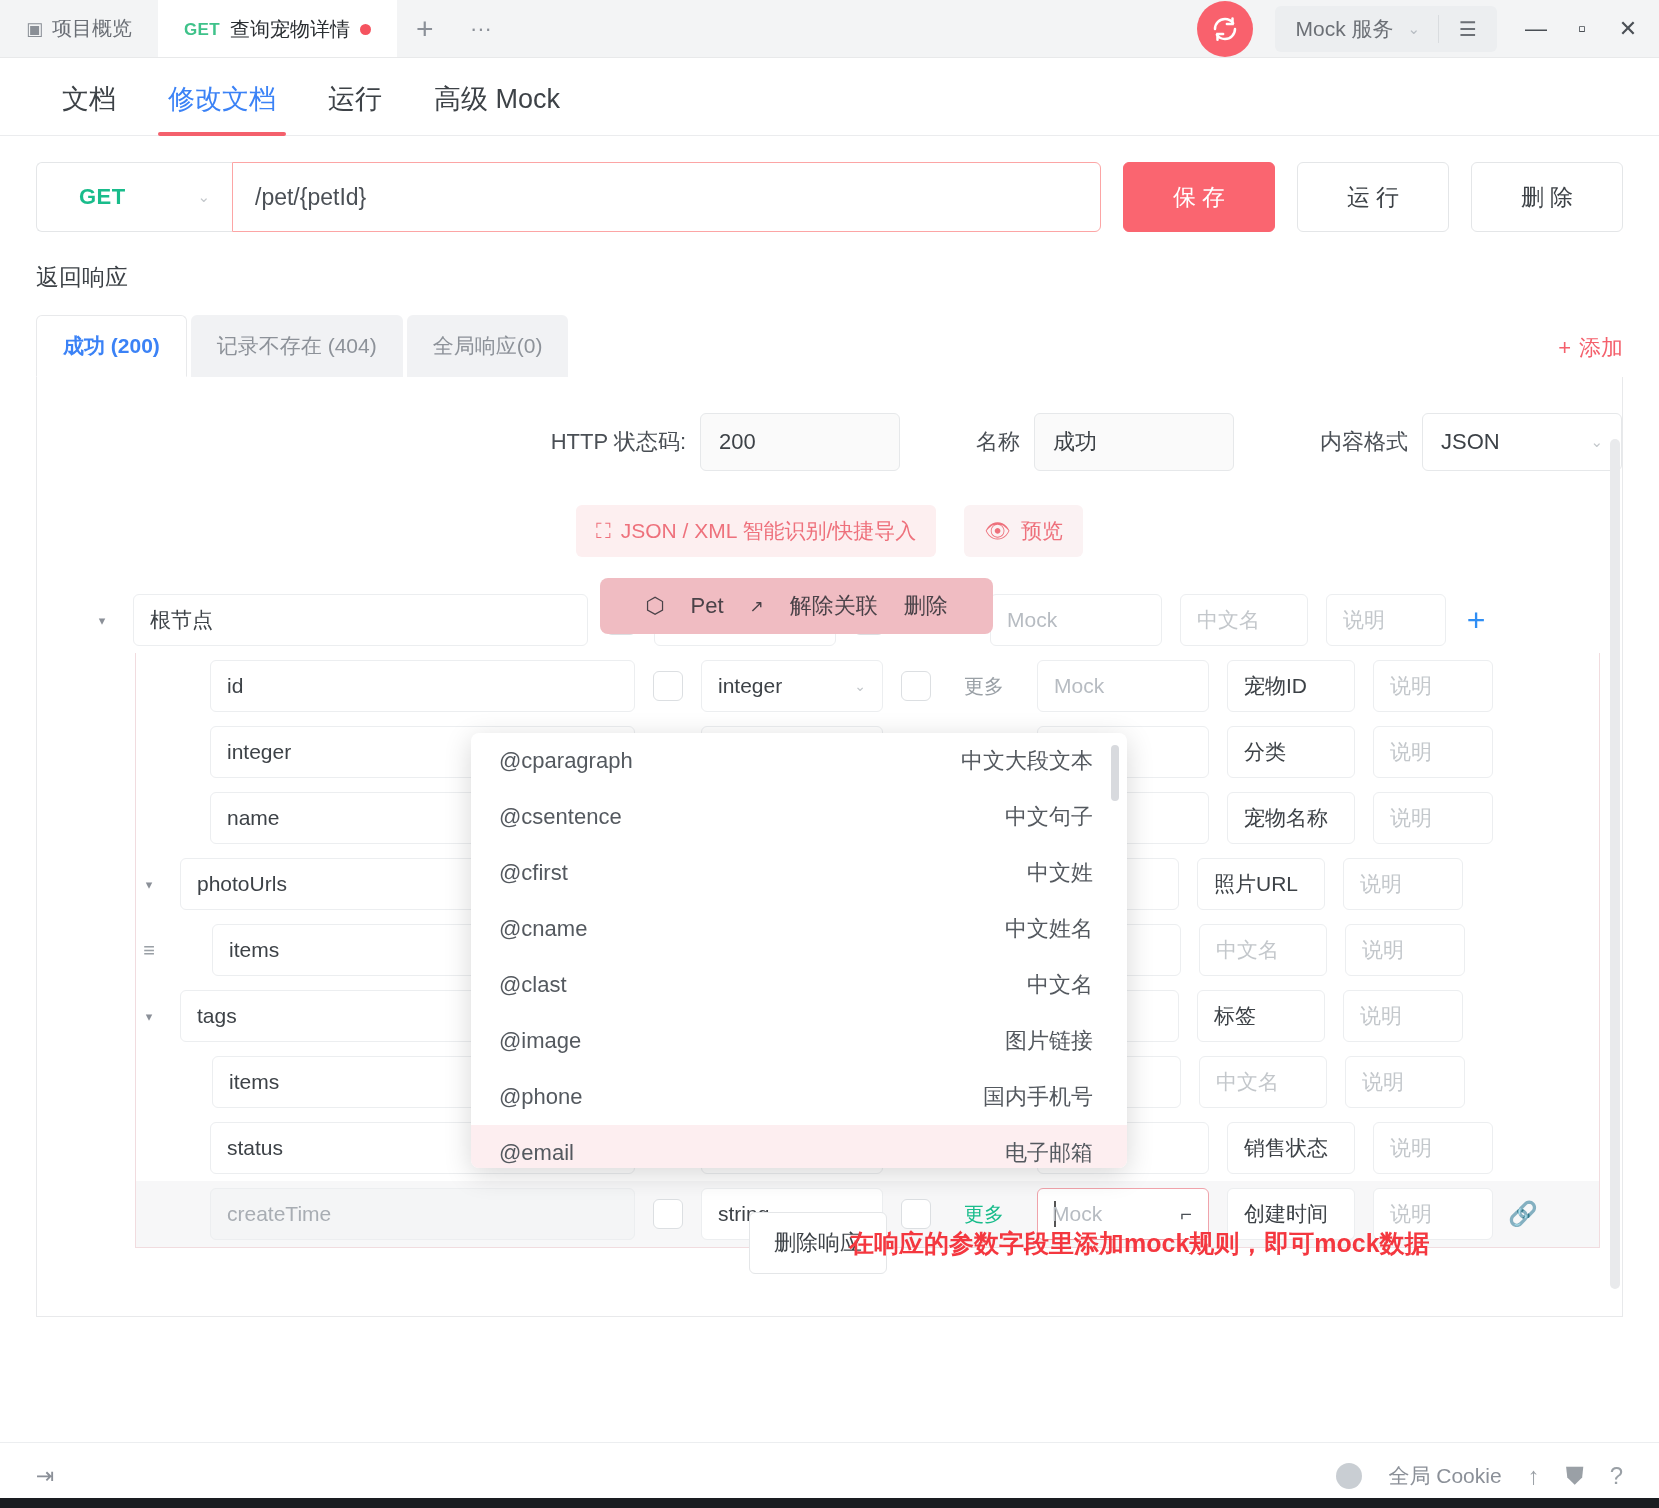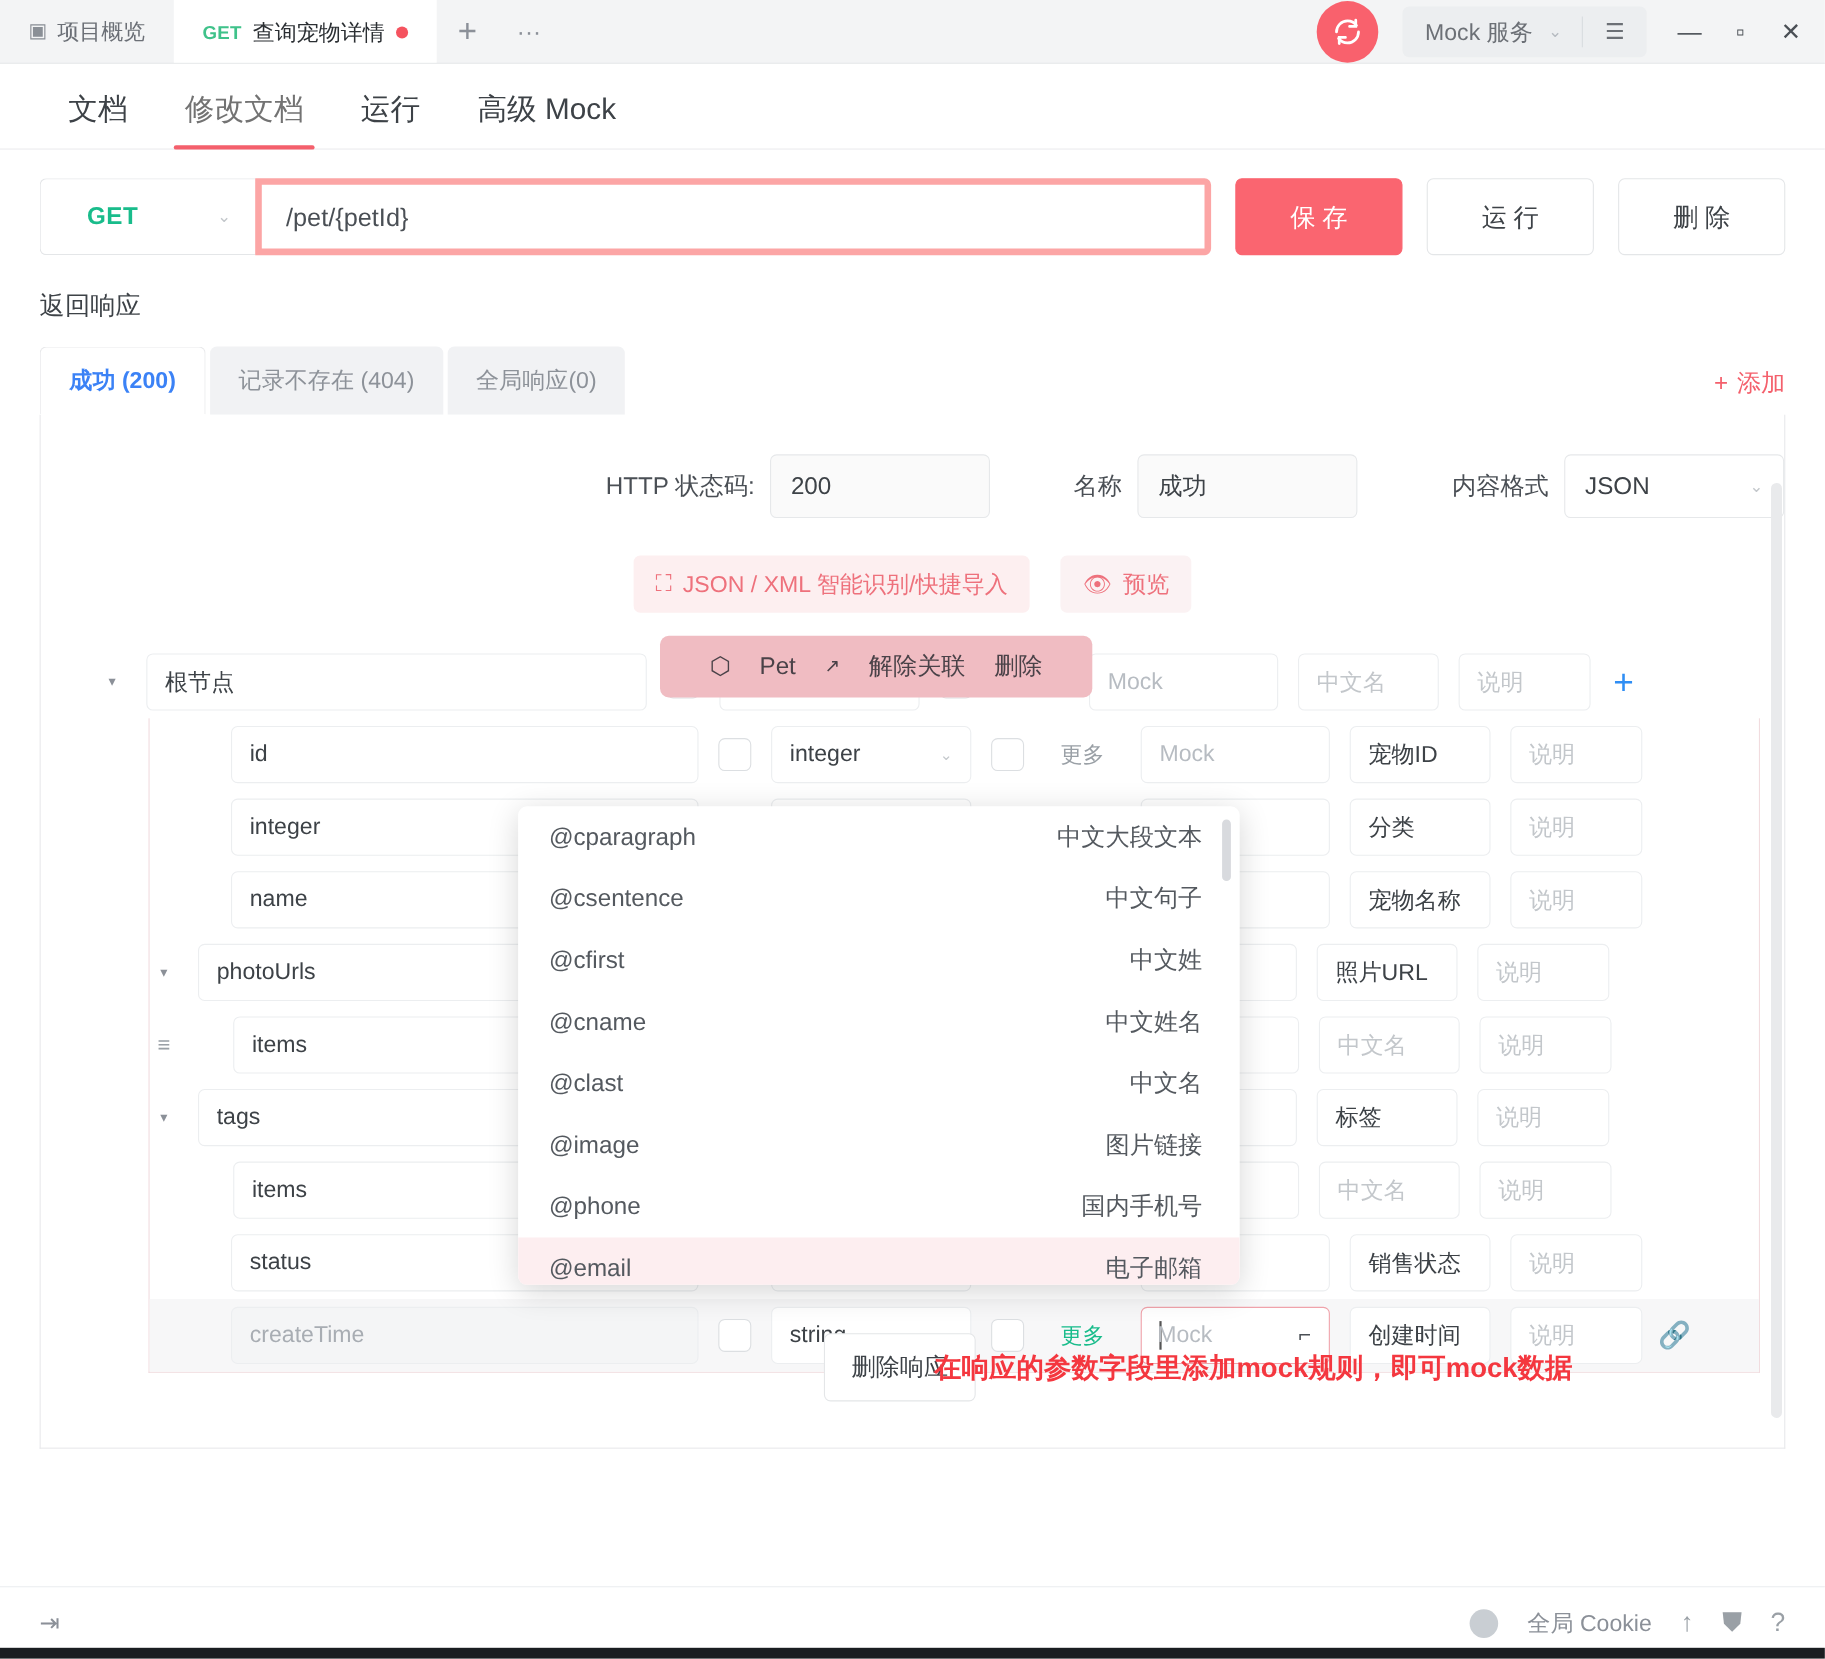--- a/index.html
+++ b/index.html
@@ -60,37 +60,37 @@
   
   .subtabs {
     display:flex; align-items:flex-end; gap: 0;
     padding: 24px 0 0 36px; height: 78px;
     border-bottom: 1px solid #ebecee; position: relative;
   }
   .subtab {
     font-size: 27px; color: #3d4247; padding: 0 26px 18px 26px;
     position: relative; cursor: default; white-space:nowrap;
   }
-  .subtab.active { color: #737373; }
+  .subtab.active { color: #3b82f6; }
   .subtab.active::after {
     content:""; position:absolute; left: 16px; right: 16px; bottom: -1px;
     height: 4px; background: #f4606c; border-radius: 2px;
   }
 
   
   .urlrow { display:flex; align-items:center; gap: 0; padding: 26px 36px 0 36px; }
   .method-box {
     width: 196px; height: 70px; border: 1px solid #e4e6e8; border-right: none;
     border-radius: 6px 0 0 6px; display:flex; align-items:center;
     justify-content: space-between; padding: 0 22px 0 42px; background:#fff;
   }
   .method-box .m { color: #19bc8b; font-weight: bold; font-size: 22px; letter-spacing:.5px;}
   .method-box .chev { color:#c3c7cb; font-size: 15px; }
   .url-input {
-    flex: 1; height: 70px; border: 6px solid #fca5a5; border-radius: 0 6px 6px 0;
+    flex: 1; height: 70px; border: 1px solid #fca5a5; border-radius: 0 6px 6px 0;
     background:#fff; font-size: 23px; color: #4a4f55; padding: 0 22px;
     font-family: inherit; outline: none;
   }
   .btn {
     height: 70px; min-width: 152px; border-radius: 6px; border: 1px solid #e4e6e8;
     background: #fff; font-size: 23px; color: #3d4247; margin-left: 22px;
     letter-spacing: 6px; padding: 0 10px 0 16px; font-family: inherit; cursor: default;
   }
   .btn.primary { background: #fa6570; border-color:#fa6570; color: #fff; }
 

